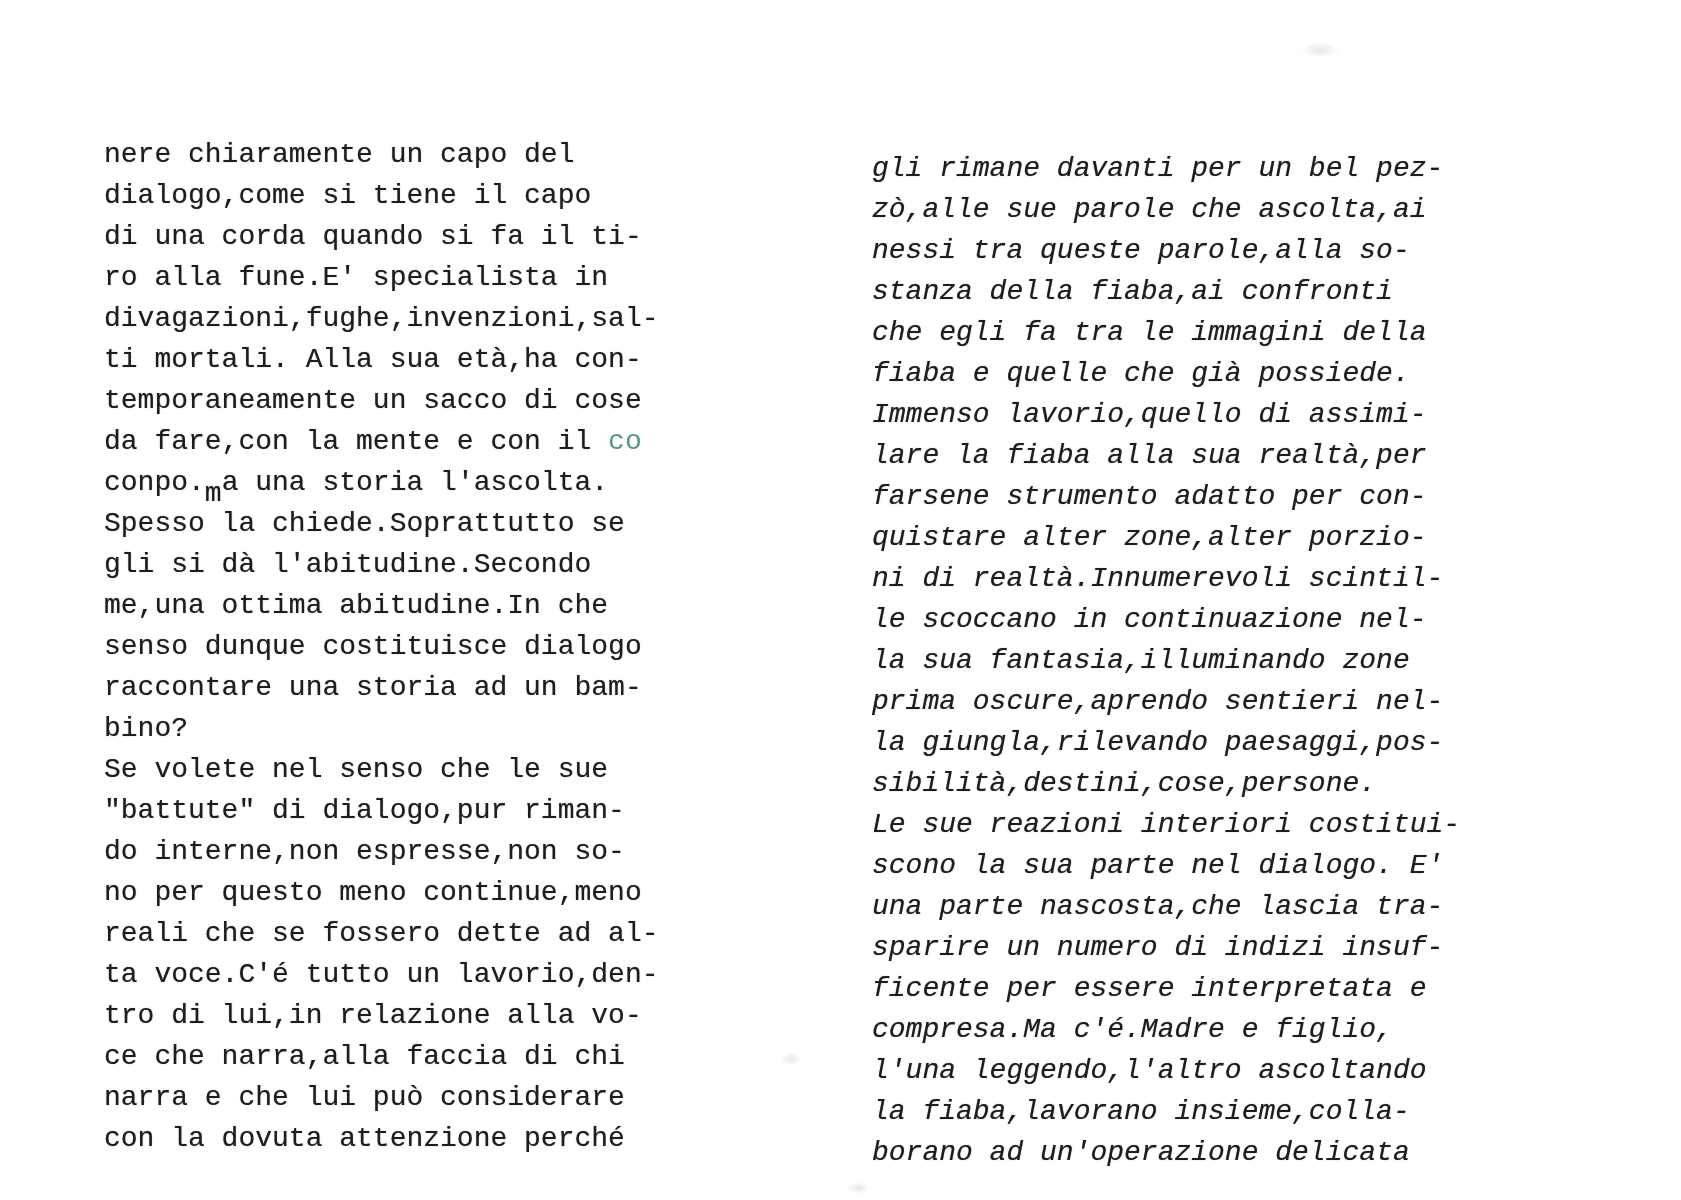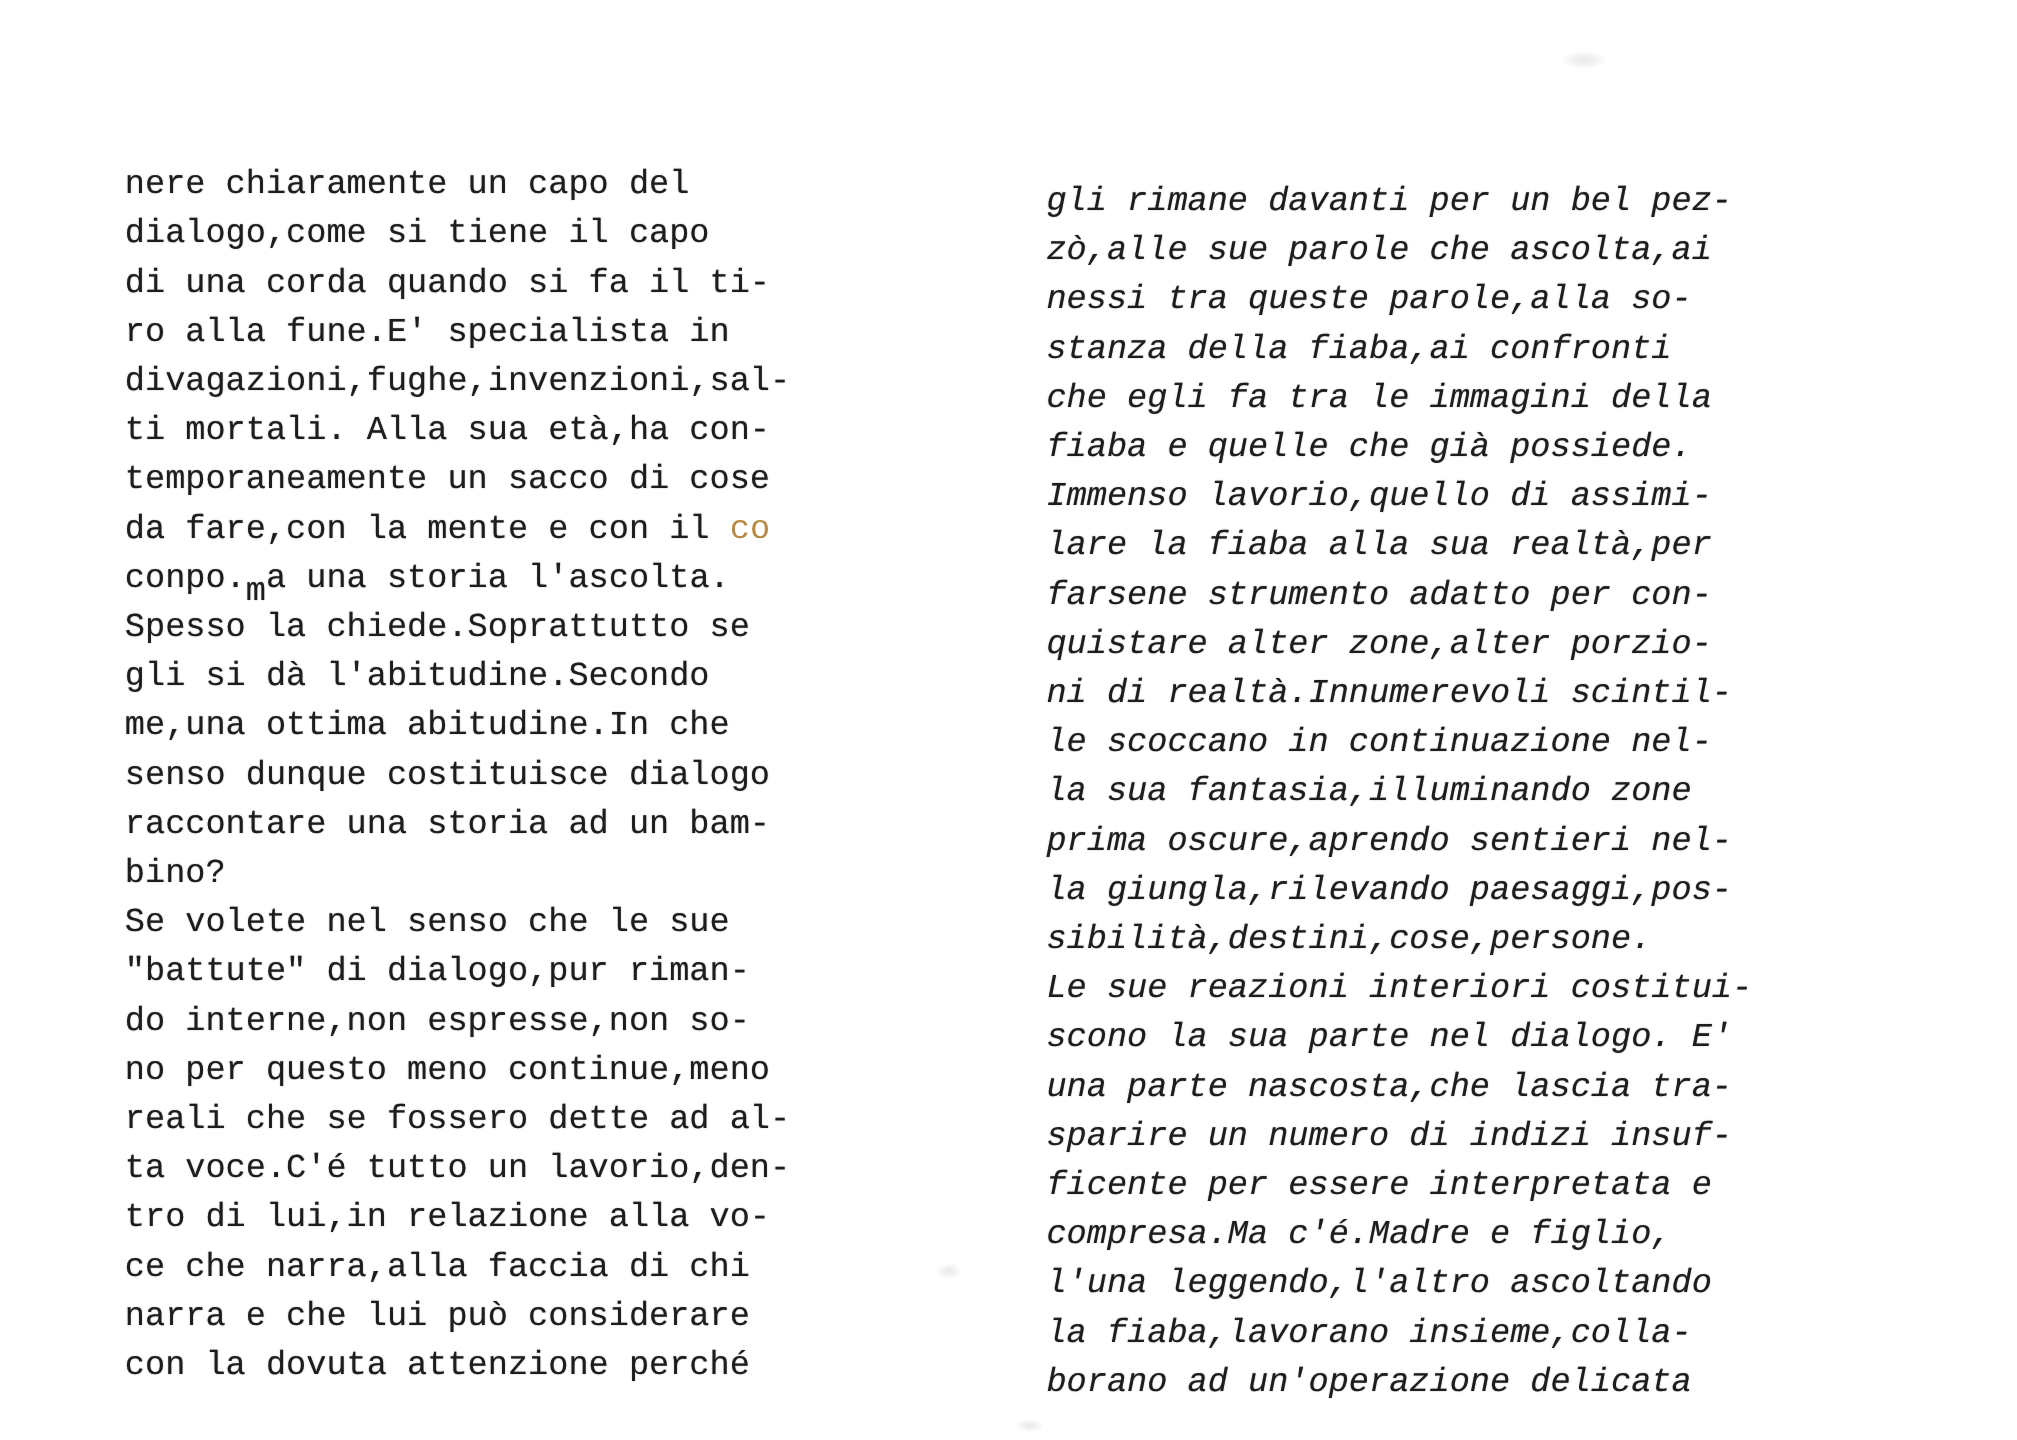--- a/index.html
+++ b/index.html
@@ -23,21 +23,21 @@
     color:#1d1d1d;
     text-shadow:0 0 1px rgba(30,30,30,0.55);
     margin-top:36px;
   }
   .col-left{ left:104px; top:98px;  }
   .col-right{ left:872px; top:112px;font-style:italic; }
   .line{ height:41px; }
   
   .sub{ position:relative; top:11px; }
   
-  .ghost{ color:#a16207; text-shadow:none; opacity:.75; }
+  .ghost{ color:#0f766e; text-shadow:none; opacity:.75; }
   
   .smudge{
     position:absolute;
     border-radius:50%;
     background:radial-gradient(closest-side, rgba(110,110,110,0.16), rgba(110,110,110,0));
   }
   .smudge-1{ left:1300px; top:42px;  width:40px; height:16px; }
   .smudge-2{ left:780px;  top:1052px; width:22px; height:14px; }
   .smudge-3{ left:846px;  top:1182px; width:24px; height:12px; }
 </style>

